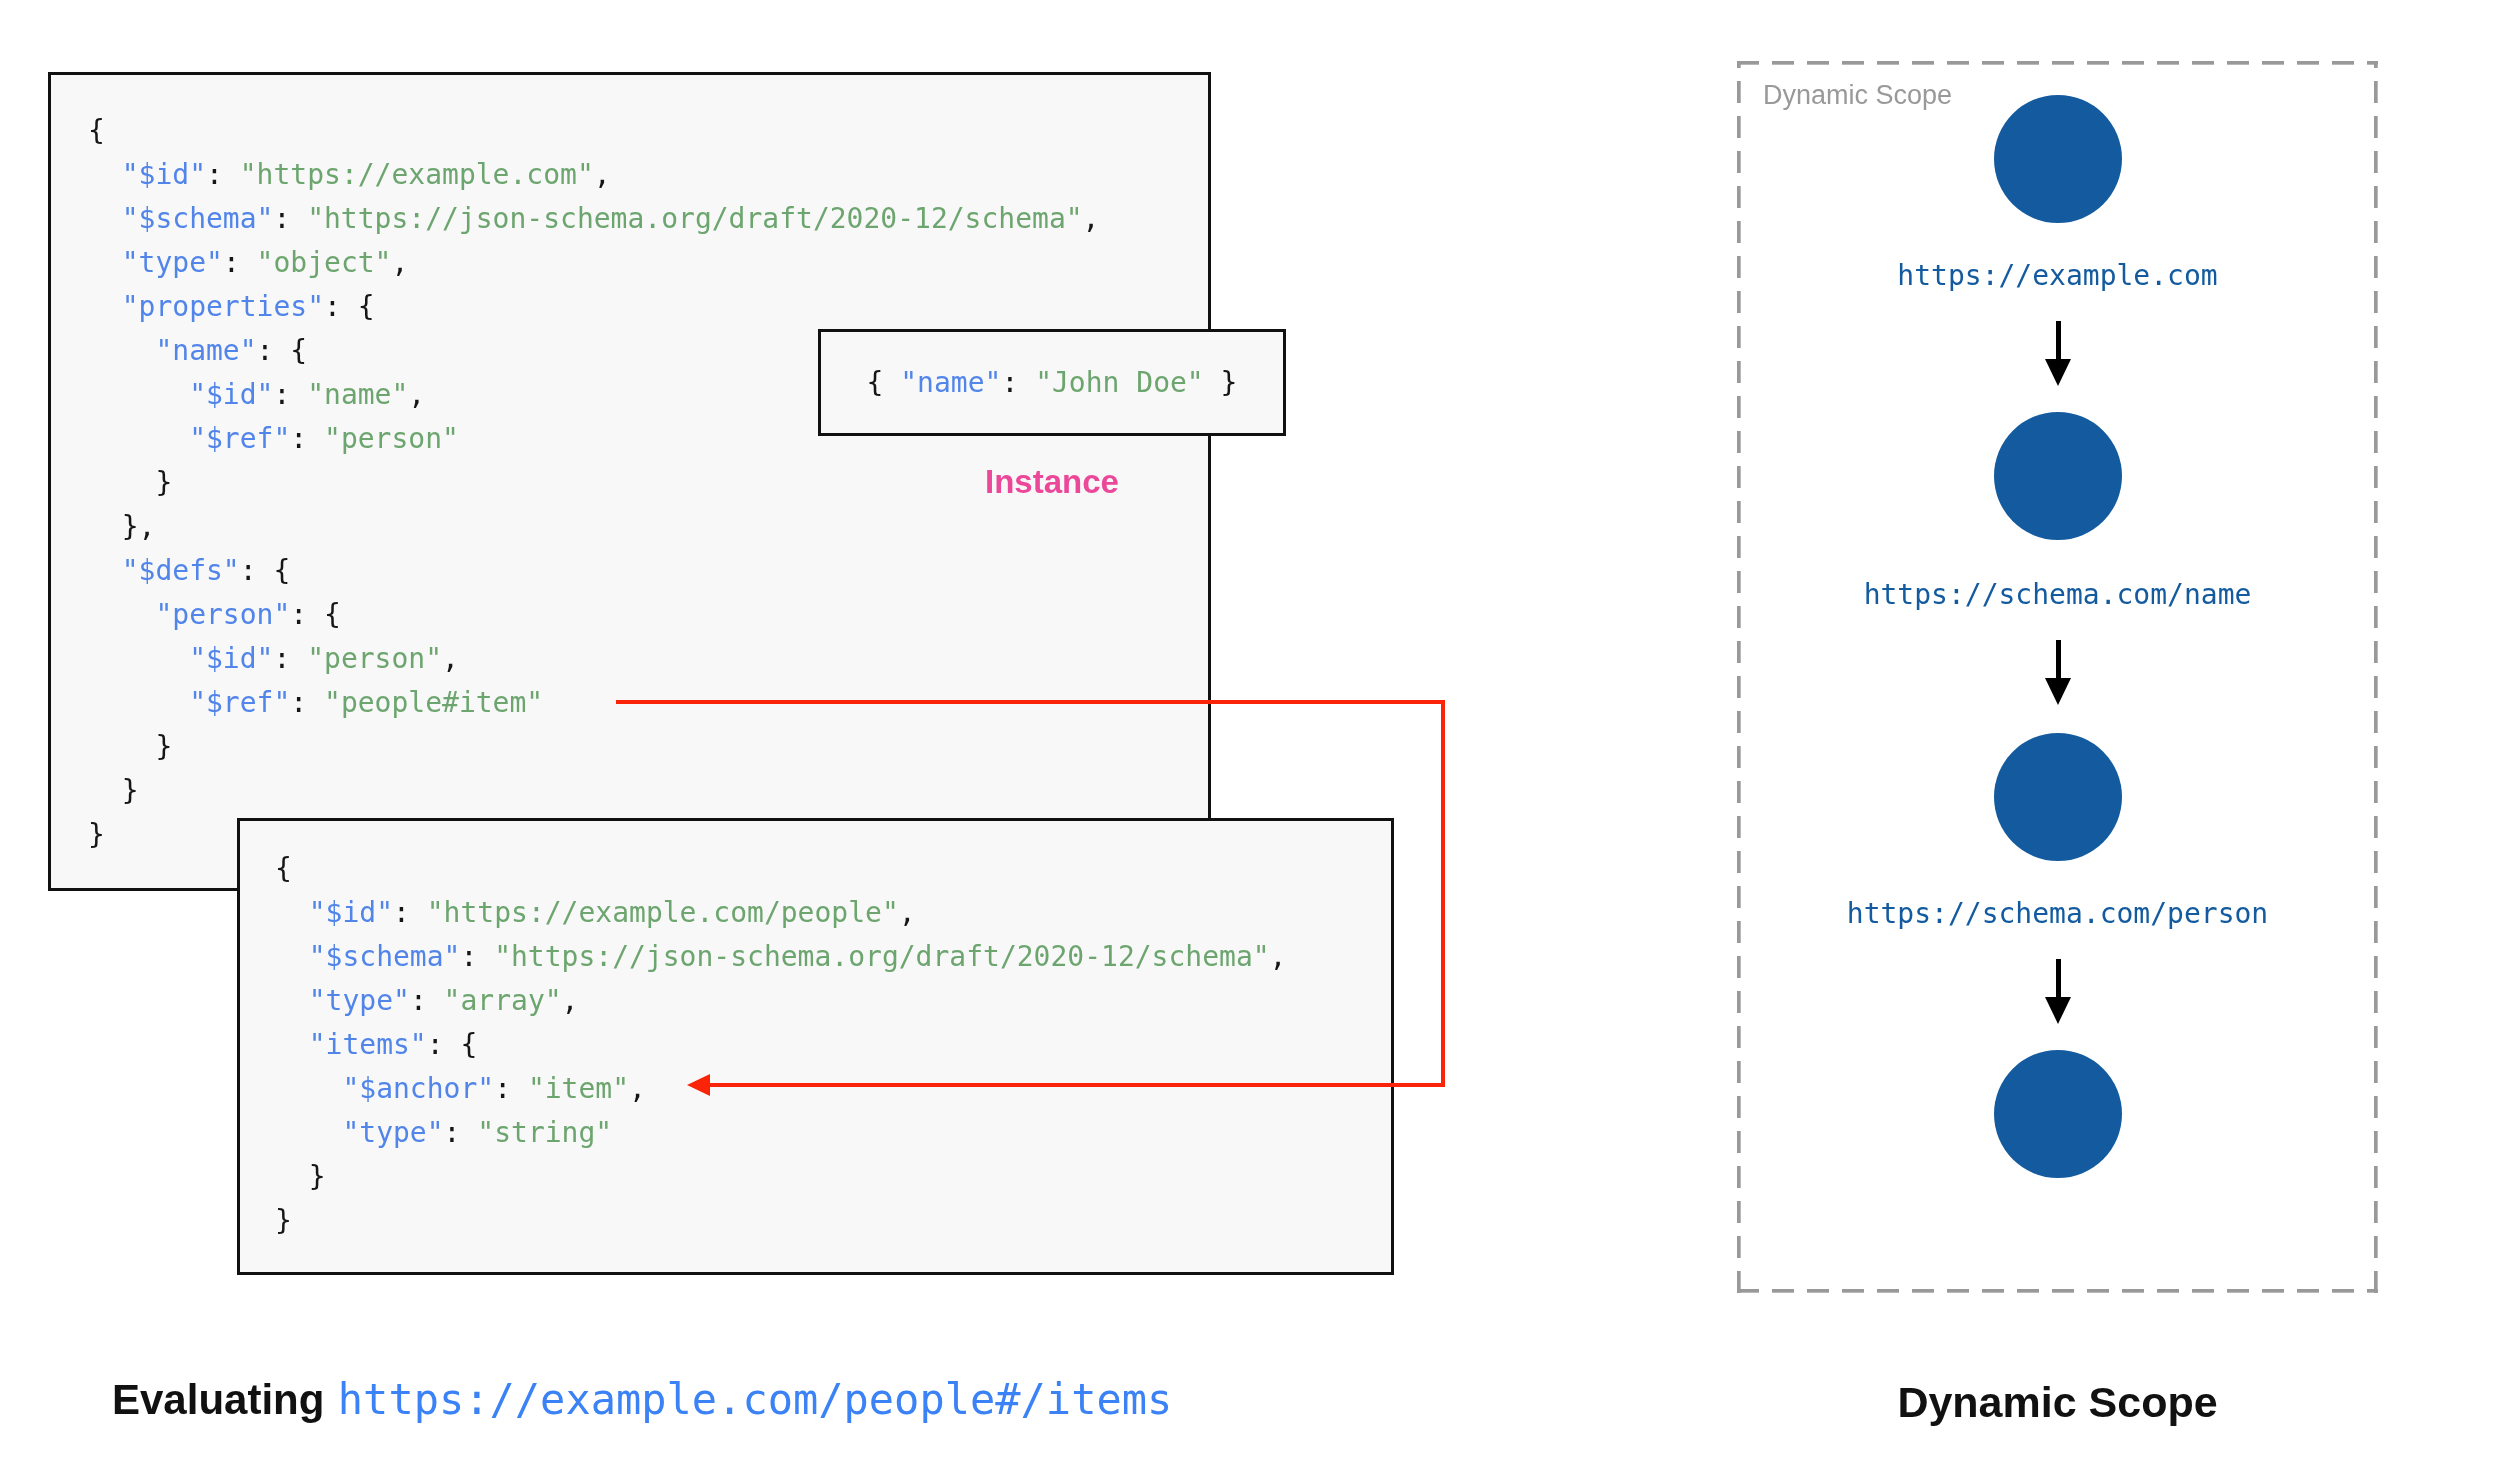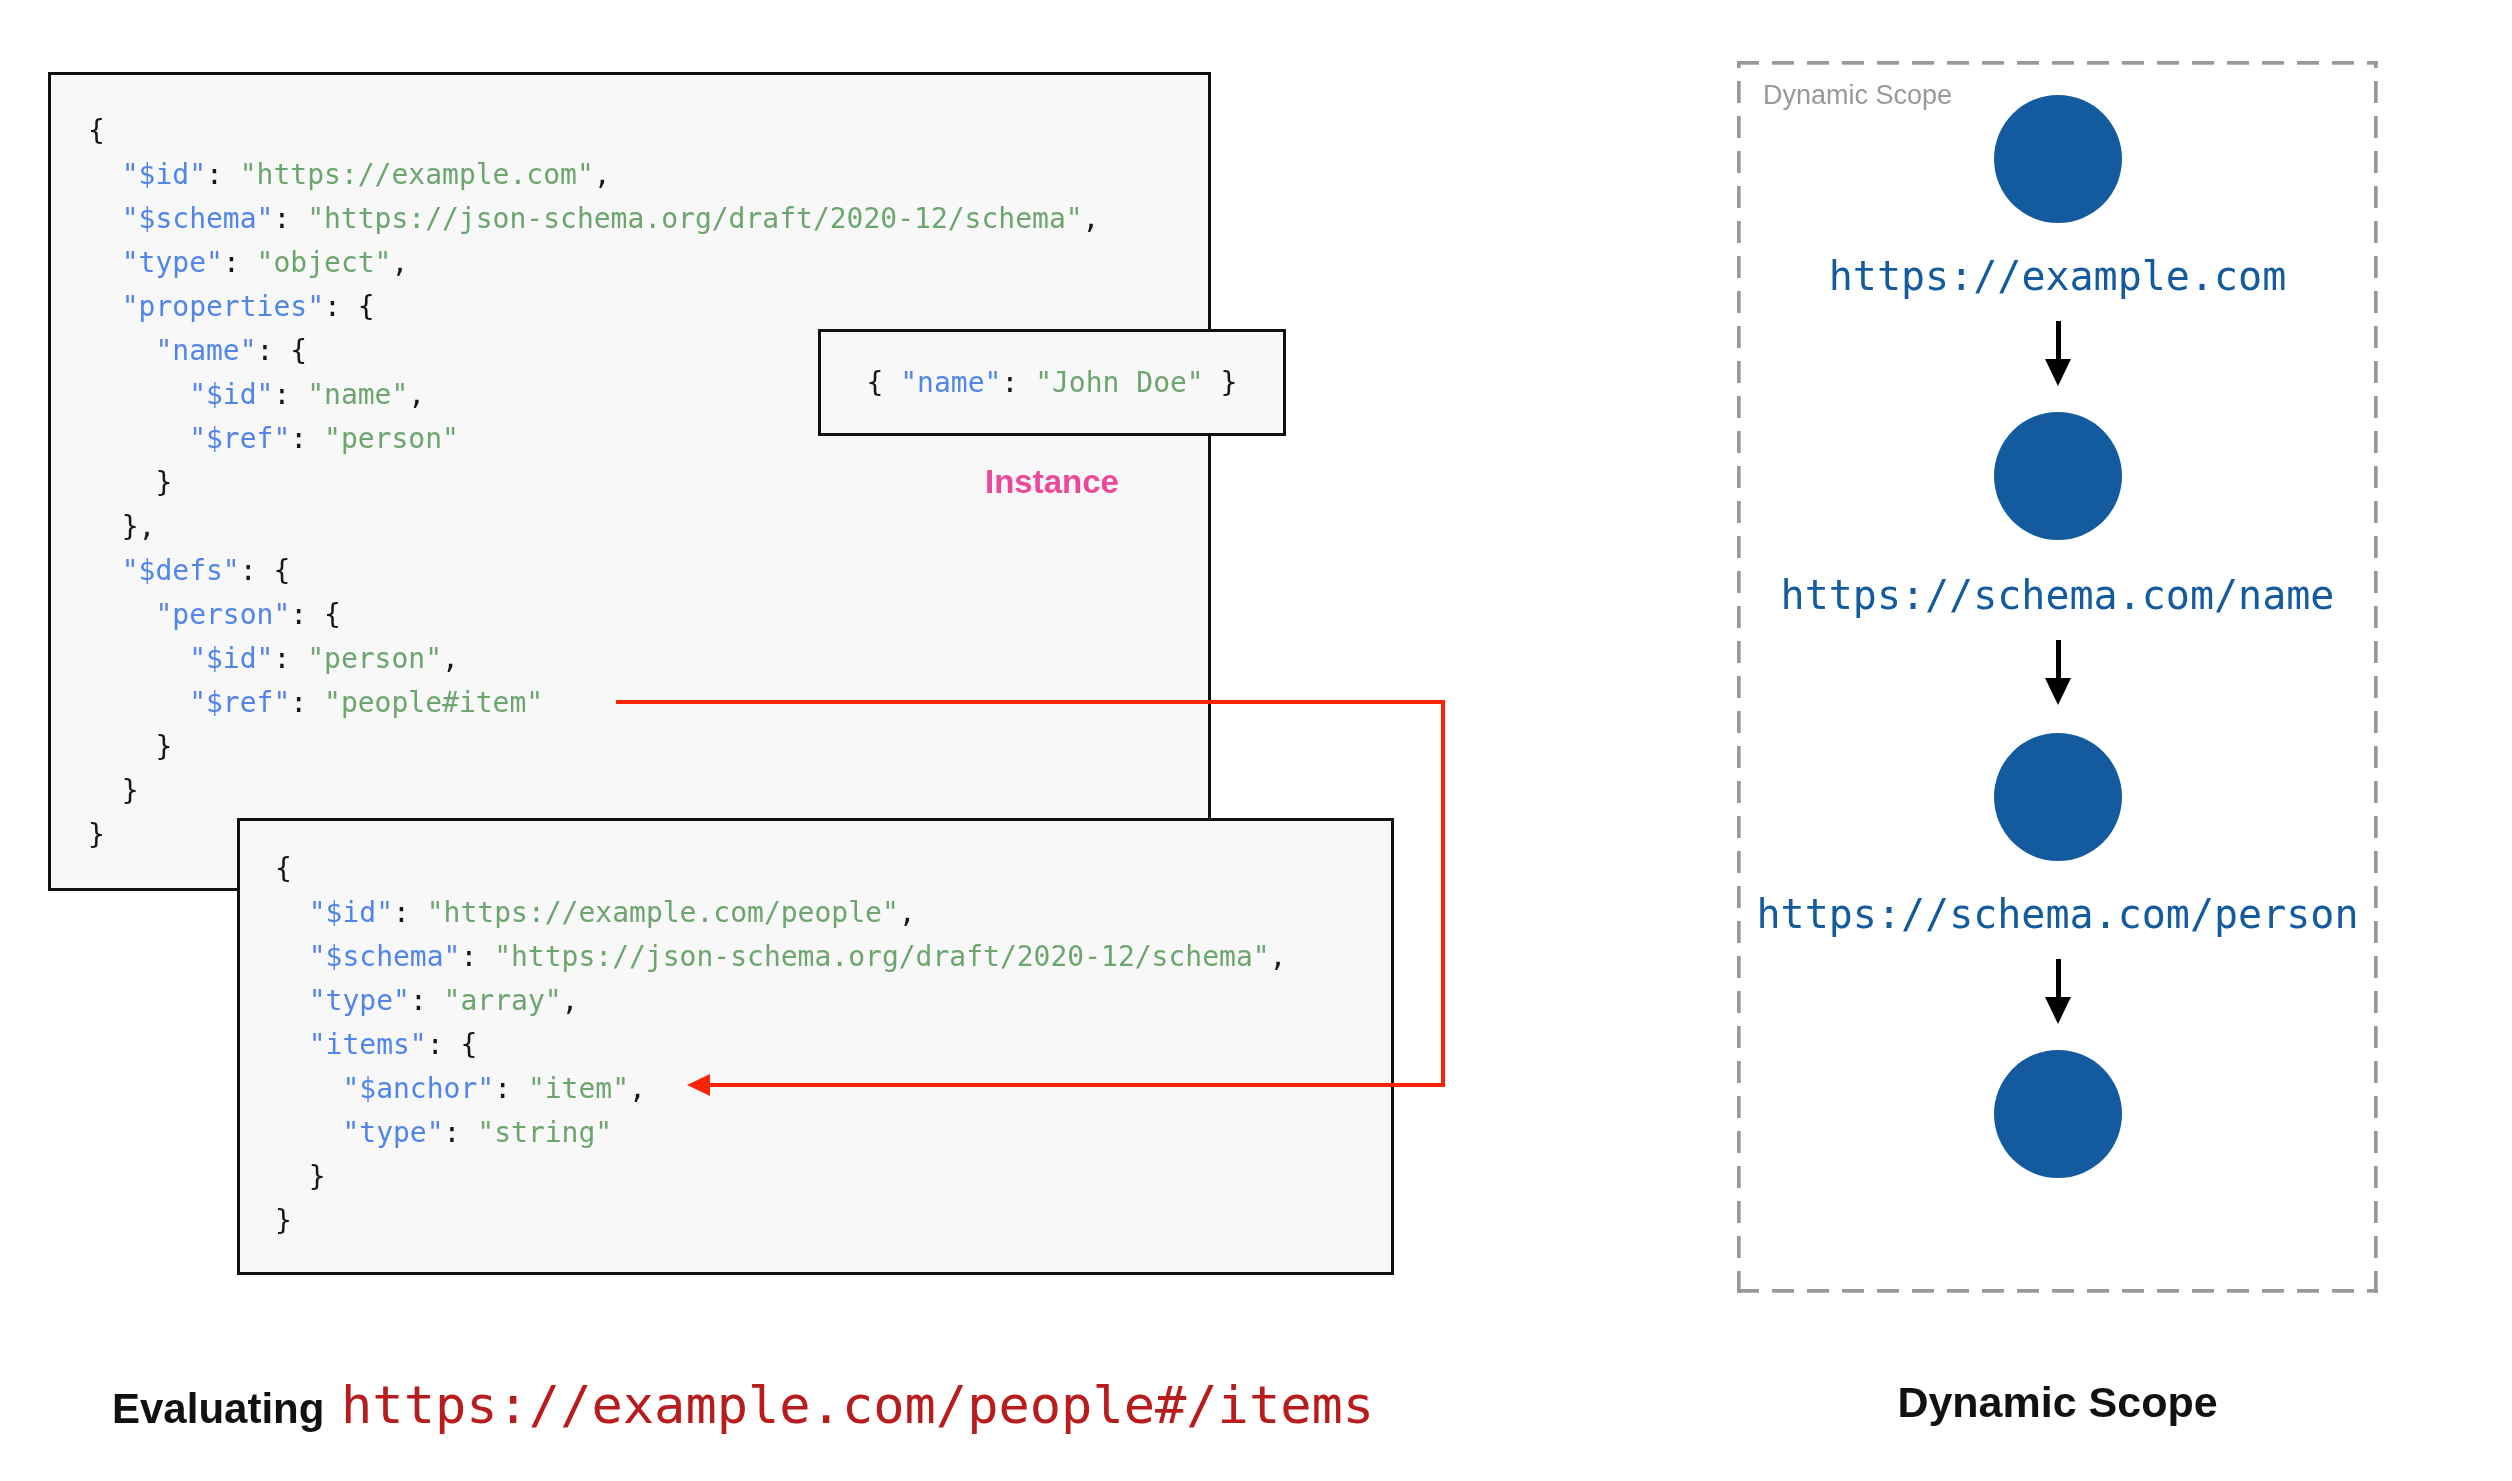--- a/index.html
+++ b/index.html
@@ -72,42 +72,42 @@
   }
   .scope-node {
     position: absolute; left: 257px; width: 128px; height: 128px;
     border-radius: 50%; background: #135b9e;
   }
   .node-1 { top: 34px; }  .node-2 { top: 351px; }
   .node-3 { top: 672px; } .node-4 { top: 989px; }
   .scope-url {
     position: absolute; left: 0; width: 100%;
     text-align: center; font-family: "DejaVu Sans Mono", "Liberation Mono", monospace;
-    font-size: 40px; line-height: 38px; color: #135b9e;
+    font-size: 28px; line-height: 38px; color: #135b9e;
   }
   .url-1 { top: 196px; } .url-2 { top: 515px; }
   .url-3 { top: 834px; } .url-4 { top: 1151px; }
   .down-arrow-line { position: absolute; left: 319px; width: 5.3px; height: 41px; background: #000000; }
   .down-arrow-head {
     position: absolute; left: 308px; width: 0; height: 0;
     border-left: 13px solid transparent; border-right: 13px solid transparent;
     border-top: 27px solid #000000;
   }
   .al-1 { top: 260px; }  .ah-1 { top: 298px; }
   .al-2 { top: 579px; } .ah-2 { top: 617px; }
   .al-3 { top: 898px; } .ah-3 { top: 936px; }
 
   .caption-left {
     position: absolute; left: 112px; top: 1375px; z-index: 5;
     font-size: 42px; color: #111111; white-space: nowrap;
   }
   .caption-left .cap-prefix { font-weight: bold; font-family: "Liberation Sans", "DejaVu Sans", sans-serif; }
   .caption-left .cap-uri {
     font-family: "DejaVu Sans Mono", "Liberation Mono", monospace;
-    margin-left: 0.32em; font-size: 52px; color: #b91c1c;
+    margin-left: 0.32em; font-size: 42px; color: #3b82f6;
   }
   .caption-right {
     position: absolute; left: 1737px; top: 1378px; width: 641px; z-index: 5;
     text-align: center; font-weight: bold; font-size: 43px; color: #111111;
   }
 </style>
 </head>
 <body>
 
 <div class="canvas">

